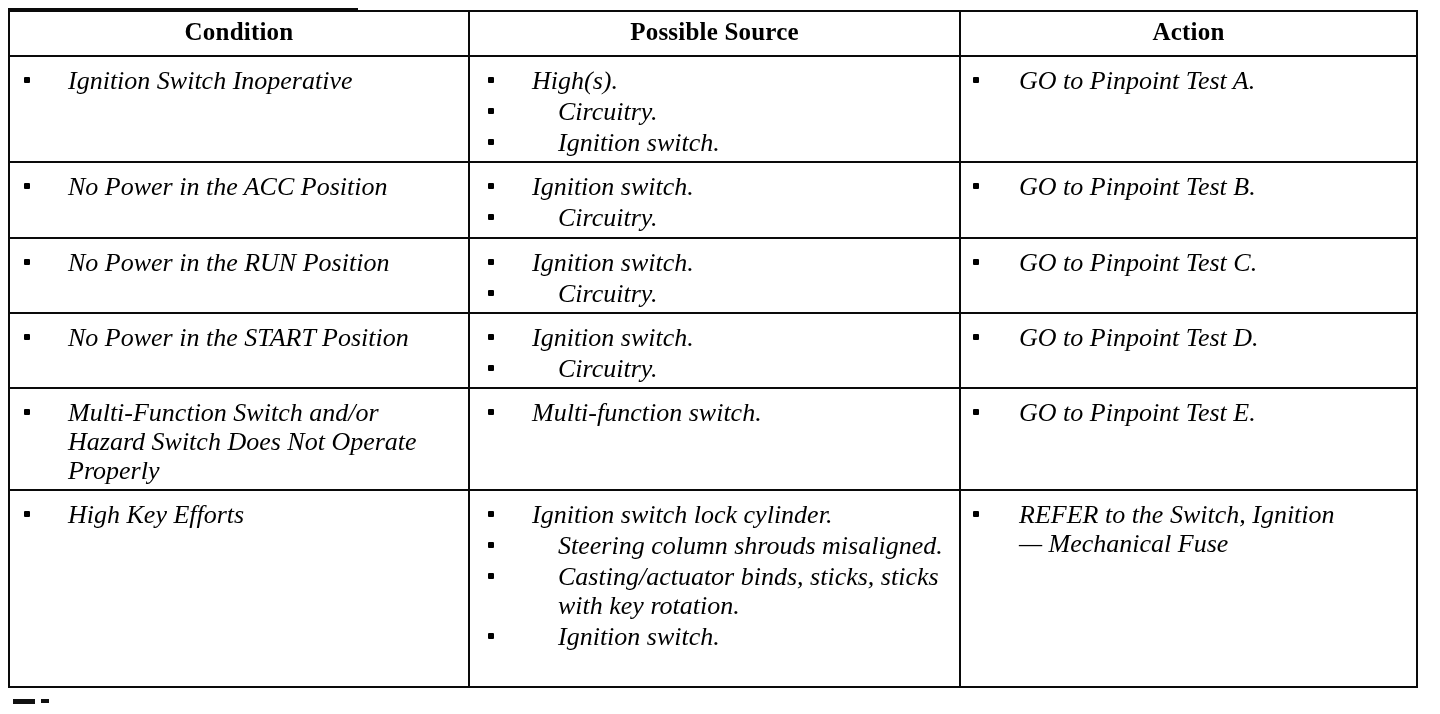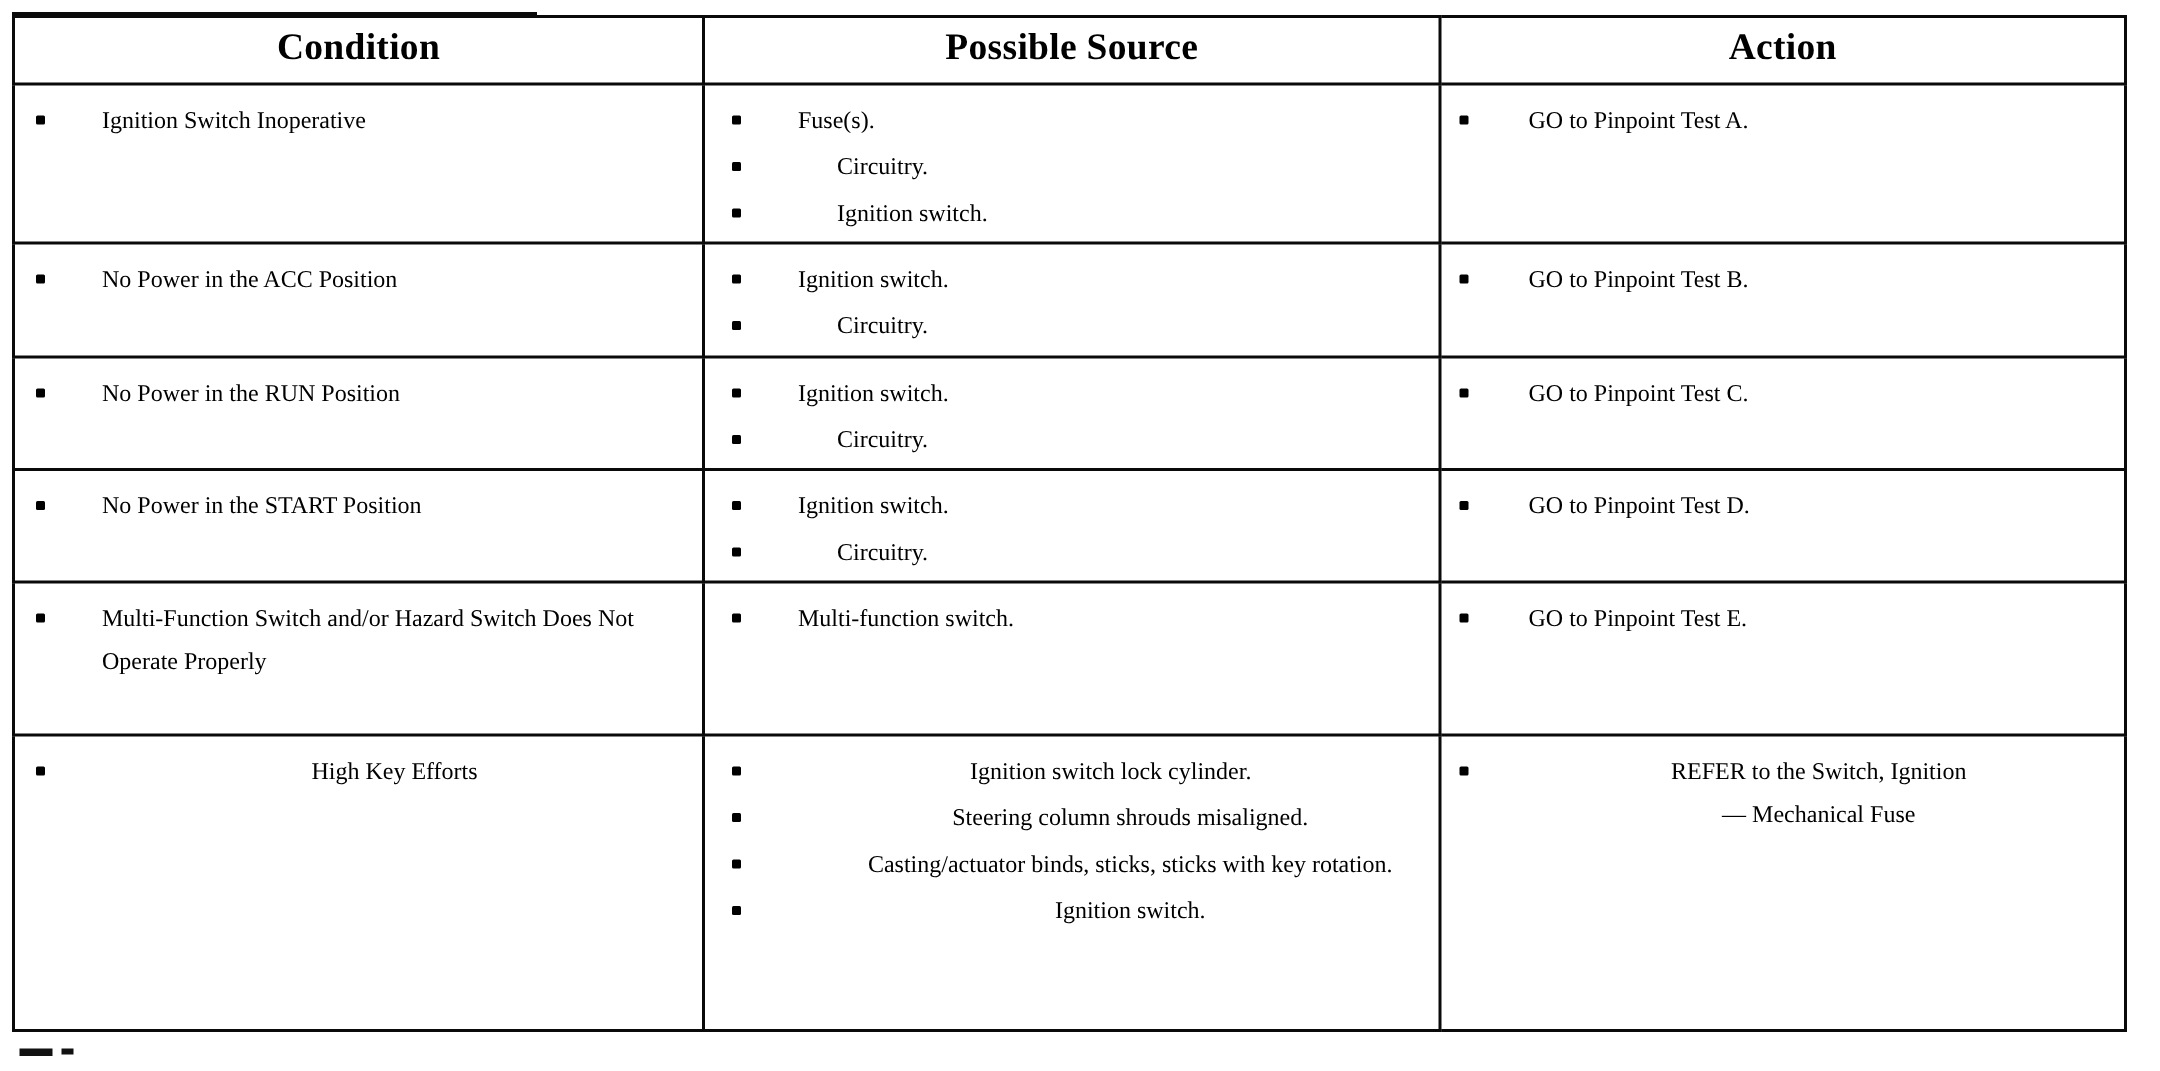--- a/index.html
+++ b/index.html
@@ -58,34 +58,35 @@
     font-size: 25px;
     letter-spacing: 0.2px;
     padding: 1px 0 4px 0;
   }
 
   
   tr.row-h-104 td { height: 104px; }
   tr.row-h-74  td { height: 74px;  }
   tr.row-h-73  td { height: 73px; margin-left: 20px;  }
   tr.row-h-100 td { height: 100px; }
-  tr.row-h-195 td { height: 195px; text-align: center; }
+  tr.row-h-195 td { height: 195px; }
 
   
   ul.cell-list {
     list-style: none;
     margin: 0;
     padding: 9px 10px 4px 0;
   }
   ul.cell-list > li {
     position: relative;
-    font-size: 16px;
+    font-size: 26px;
     line-height: 29px;
     margin: 0 0 0 0;
     padding: 0 0 0 0;
+    font-style: italic;
   }
   ul.cell-list > li + li { margin-top: 2px; padding-left: 26px; }
 
   
   ul.cell-list > li .bullet {
     position: absolute;
     top: 11px;
     width: 6px;
     height: 6px;
     background: #000000;
@@ -184,21 +185,21 @@
             <li>
               <span class="bullet"></span>
               <span class="li-text">Ignition Switch Inoperative</span>
             </li>
           </ul>
         </td>
         <td class="cell-source">
           <ul class="cell-list">
             <li>
               <span class="bullet"></span>
-              <span class="li-text">Fuse(s).</span>
+              <span class="li-text">High(s).</span>
             </li>
             <li>
               <span class="bullet"></span>
               <span class="li-text">Circuitry.</span>
             </li>
             <li>
               <span class="bullet"></span>
               <span class="li-text">Ignition switch.</span>
             </li>
           </ul>

